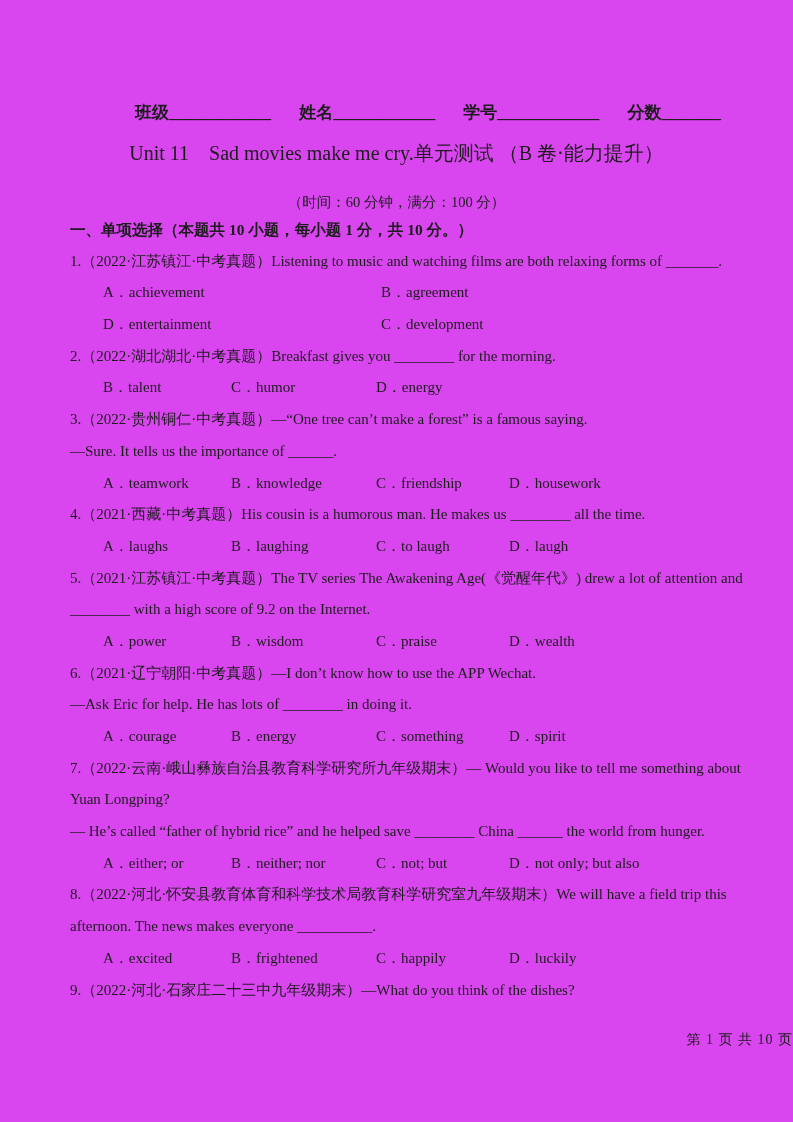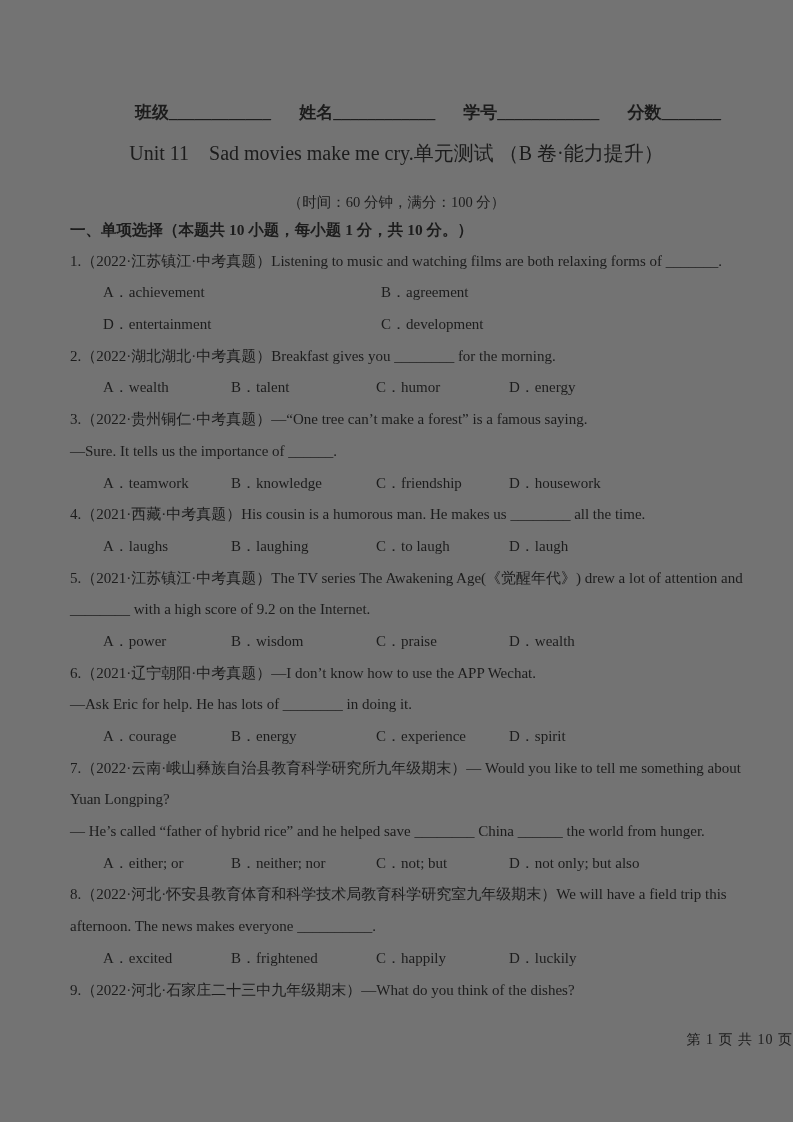--- a/index.html
+++ b/index.html
@@ -1,19 +1,19 @@
 <!DOCTYPE html>
 <html><head>
 <meta charset="utf-8">
 <style>
   * { margin:0; padding:0; box-sizing:border-box; }
   html,body { background:#ffffff; }
   .page {
     position:relative; width:793px; height:1122px; margin:0 auto;
-    background:#737373; color:#1c1c1c; overflow:hidden;
+    background:#d946ef; color:#1c1c1c; overflow:hidden;
     font-family:"Liberation Serif","DejaVu Serif",serif;
   }
   .header-fields {
     position:absolute; top:101px; left:135px; width:586px;
     display:flex; justify-content:space-between;
     font-weight:bold; font-size:17px; white-space:nowrap;
     font-family:"Liberation Serif","DejaVu Serif",serif;
   }
   .hfield .blank { letter-spacing:0; }
   .title {
@@ -60,21 +60,20 @@
         <div class="line opt-row cols-2">
           <span class="option"><span>A．</span><span>achievement</span></span>
           <span class="option"><span>B．</span><span>agreement</span></span>
         </div>
         <div class="line opt-row cols-2">
           <span class="option"><span>D．</span><span>entertainment</span></span>
           <span class="option"><span>C．</span><span>development</span></span>
         </div>
         <div class="line"><span>2.（2022·湖北湖北·中考真题）Breakfast gives you ________ for the morning.</span></div>
         <div class="line opt-row cols-4">
-          <span class="option"><span>A．</span><span>wealth</span></span>
           <span class="option"><span>B．</span><span>talent</span></span>
           <span class="option"><span>C．</span><span>humor</span></span>
           <span class="option"><span>D．</span><span>energy</span></span>
         </div>
         <div class="line"><span>3.（2022·贵州铜仁·中考真题）—“One tree can’t make a forest” is a famous saying.</span></div>
         <div class="line"><span>—Sure. It tells us the importance of ______.</span></div>
         <div class="line opt-row cols-4">
           <span class="option"><span>A．</span><span>teamwork</span></span>
           <span class="option"><span>B．</span><span>knowledge</span></span>
           <span class="option"><span>C．</span><span>friendship</span></span>
@@ -93,21 +92,21 @@
           <span class="option"><span>A．</span><span>power</span></span>
           <span class="option"><span>B．</span><span>wisdom</span></span>
           <span class="option"><span>C．</span><span>praise</span></span>
           <span class="option"><span>D．</span><span>wealth</span></span>
         </div>
         <div class="line"><span>6.（2021·辽宁朝阳·中考真题）—I don’t know how to use the APP Wechat.</span></div>
         <div class="line"><span>—Ask Eric for help. He has lots of ________ in doing it.</span></div>
         <div class="line opt-row cols-4">
           <span class="option"><span>A．</span><span>courage</span></span>
           <span class="option"><span>B．</span><span>energy</span></span>
-          <span class="option"><span>C．</span><span>experience</span></span>
+          <span class="option"><span>C．</span><span>something</span></span>
           <span class="option"><span>D．</span><span>spirit</span></span>
         </div>
         <div class="line"><span>7.（2022·云南·峨山彝族自治县教育科学研究所九年级期末）— Would you like to tell me something about</span></div>
         <div class="line"><span>Yuan Longping?</span></div>
         <div class="line"><span>— He’s called “father of hybrid rice” and he helped save ________ China ______ the world from hunger.</span></div>
         <div class="line opt-row cols-4">
           <span class="option"><span>A．</span><span>either; or</span></span>
           <span class="option"><span>B．</span><span>neither; nor</span></span>
           <span class="option"><span>C．</span><span>not; but</span></span>
           <span class="option"><span>D．</span><span>not only; but also</span></span>

